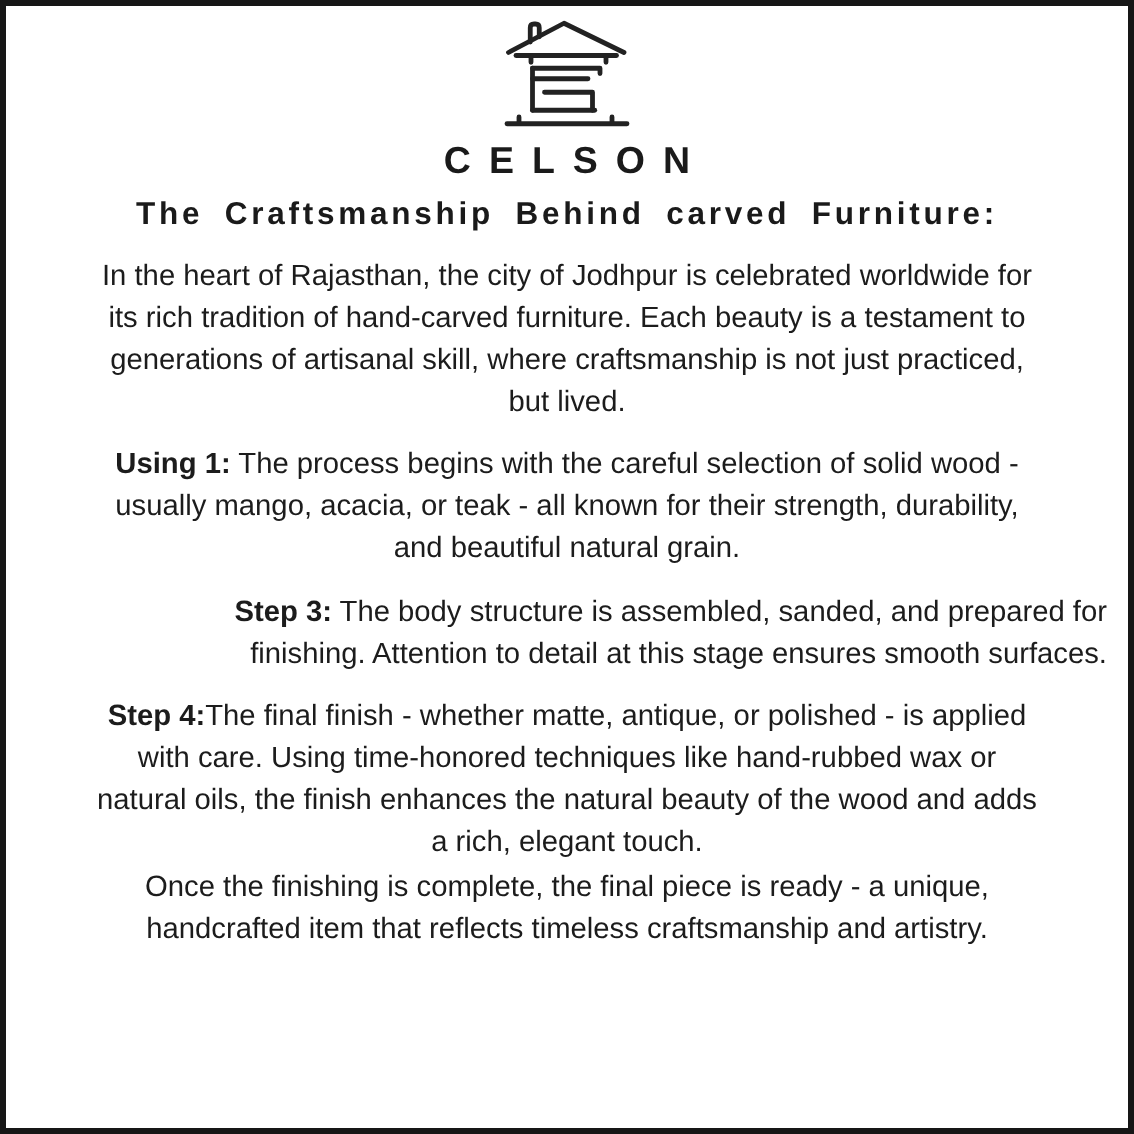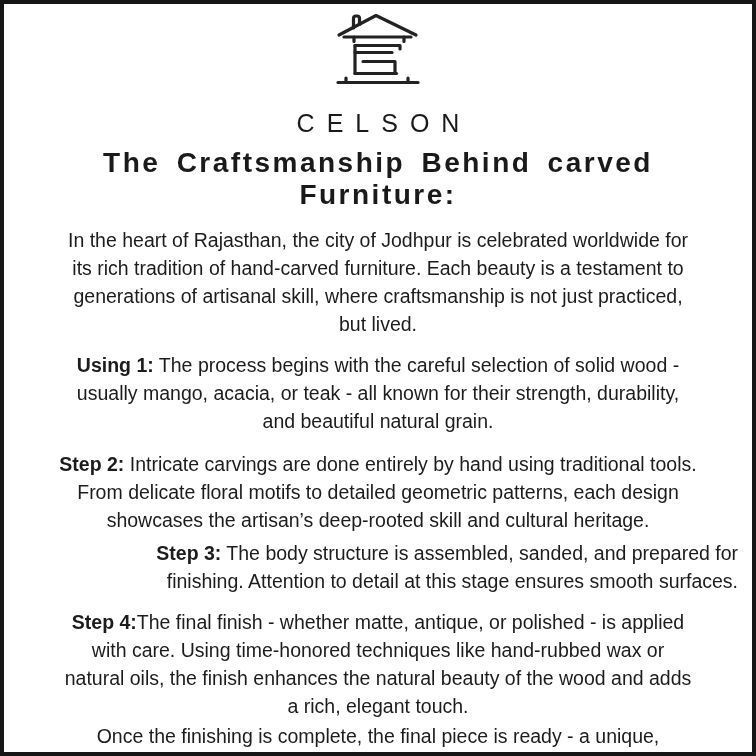--- a/index.html
+++ b/index.html
@@ -23,28 +23,28 @@
     margin: 2px auto 0;
     width: 96px;
     height: 78px;
   }
   .logo-wrap svg {
     display: block;
     margin: 0 auto;
   }
   .brand {
     font-size: 25px;
-    font-weight: 400;
+    font-weight: 700;
     letter-spacing: 12px;
     padding-left: 12px; 
-    margin: 21px 0 0;
+    margin: 5px 0 0;
     color: #1a1a1a;
   }
   .heading {
-    font-size: 28px;
+    font-size: 21px;
     font-weight: 700;
     letter-spacing: 2.5px;
     word-spacing: 6px;
     margin: 9px 0 15px;
     color: #1a1a1a;
   }
   .para {
     font-size: 19.5px;
     line-height: 28px;
     margin: 0 0 13px;
@@ -89,23 +89,20 @@
 
   <p class="para para-intro">In the heart of Rajasthan, the city of Jodhpur is celebrated worldwide for
 its rich tradition of hand-carved furniture. Each beauty is a testament to
 generations of artisanal skill, where craftsmanship is not just practiced,
 but lived.</p>
 
   <p class="para para-step1"><strong>Using 1:</strong><span> The process begins with the careful selection of solid wood -
 usually mango, acacia, or teak - all known for their strength, durability,
 and beautiful natural grain.</span></p>
 
-  <p class="para para-step2"><strong>Step 2:</strong><span> Intricate carvings are done entirely by hand using traditional tools.
-From delicate floral motifs to detailed geometric patterns, each design
-showcases the artisan’s deep-rooted skill and cultural heritage.</span></p>
 
   <p class="para para-step3"><strong>Step 3:</strong><span> The body structure is assembled, sanded, and prepared for
 finishing. Attention to detail at this stage ensures smooth surfaces.</span></p>
 
   <p class="para para-step4"><strong>Step 4:</strong><span>The final finish - whether matte, antique, or polished - is applied
 with care. Using time-honored techniques like hand-rubbed wax or
 natural oils, the finish enhances the natural beauty of the wood and adds
 a rich, elegant touch.</span></p>
 
   <p class="para para-closing">Once the finishing is complete, the final piece is ready - a unique,

